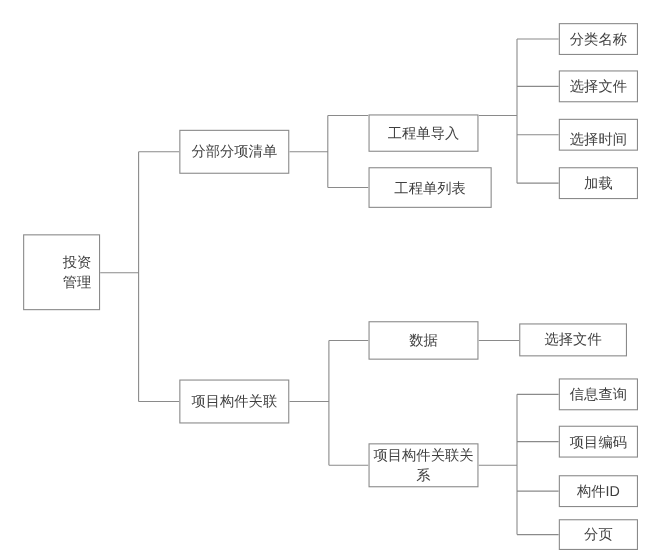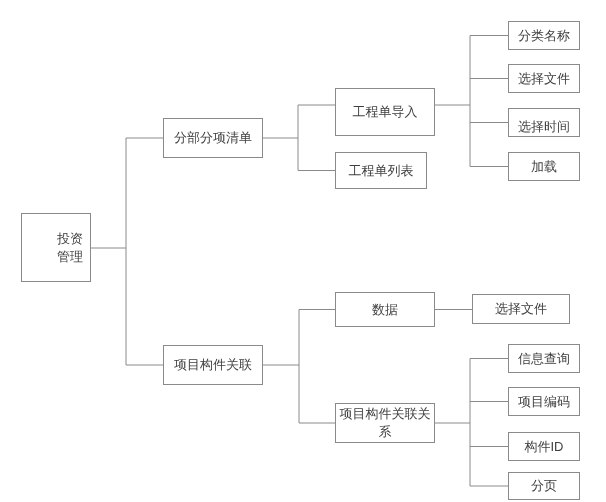--- a/index.html
+++ b/index.html
@@ -43,22 +43,22 @@
   }
   .node .label { display: block; }
 
   
   .n-root   { left: 21px;  top: 213px; width: 70px;  height: 69px; padding-left: 28px; }
   .n-root .label { width: 2.2em; margin: 0 auto; }
 
   .n-l2a    { left: 163px; top: 118px; width: 100px; height: 40px; align-items: center; }
   .n-l2b    { left: 163px; top: 345px; width: 100px; height: 40px; }
 
-  .n-import { left: 335px; top: 88px;  width: 100px; height: 48px; }
-  .n-list   { left: 335px; top: 152px; width: 92px; height: 37px; }
+  .n-import { left: 335px; top: 104px;  width: 100px; height: 34px; }
+  .n-list   { left: 335px; top: 152px; width: 112px; height: 37px; }
   .n-data   { left: 335px; top: 292px; width: 100px; height: 35px; }
   .n-rel    { left: 335px; top: 403px; width: 100px; height: 40px; padding: 0 2px; }
 
   .n-leaf   { left: 508px; width: 72px; height: 29px; }
   .n-cat    { top: 21px;  }
   .n-file1  { top: 64px;  }
   .n-time   { top: 108px; align-items: flex-end; }
   .n-load   { top: 152px; }
   .n-info   { top: 344px; }
   .n-code   { top: 387px; }

